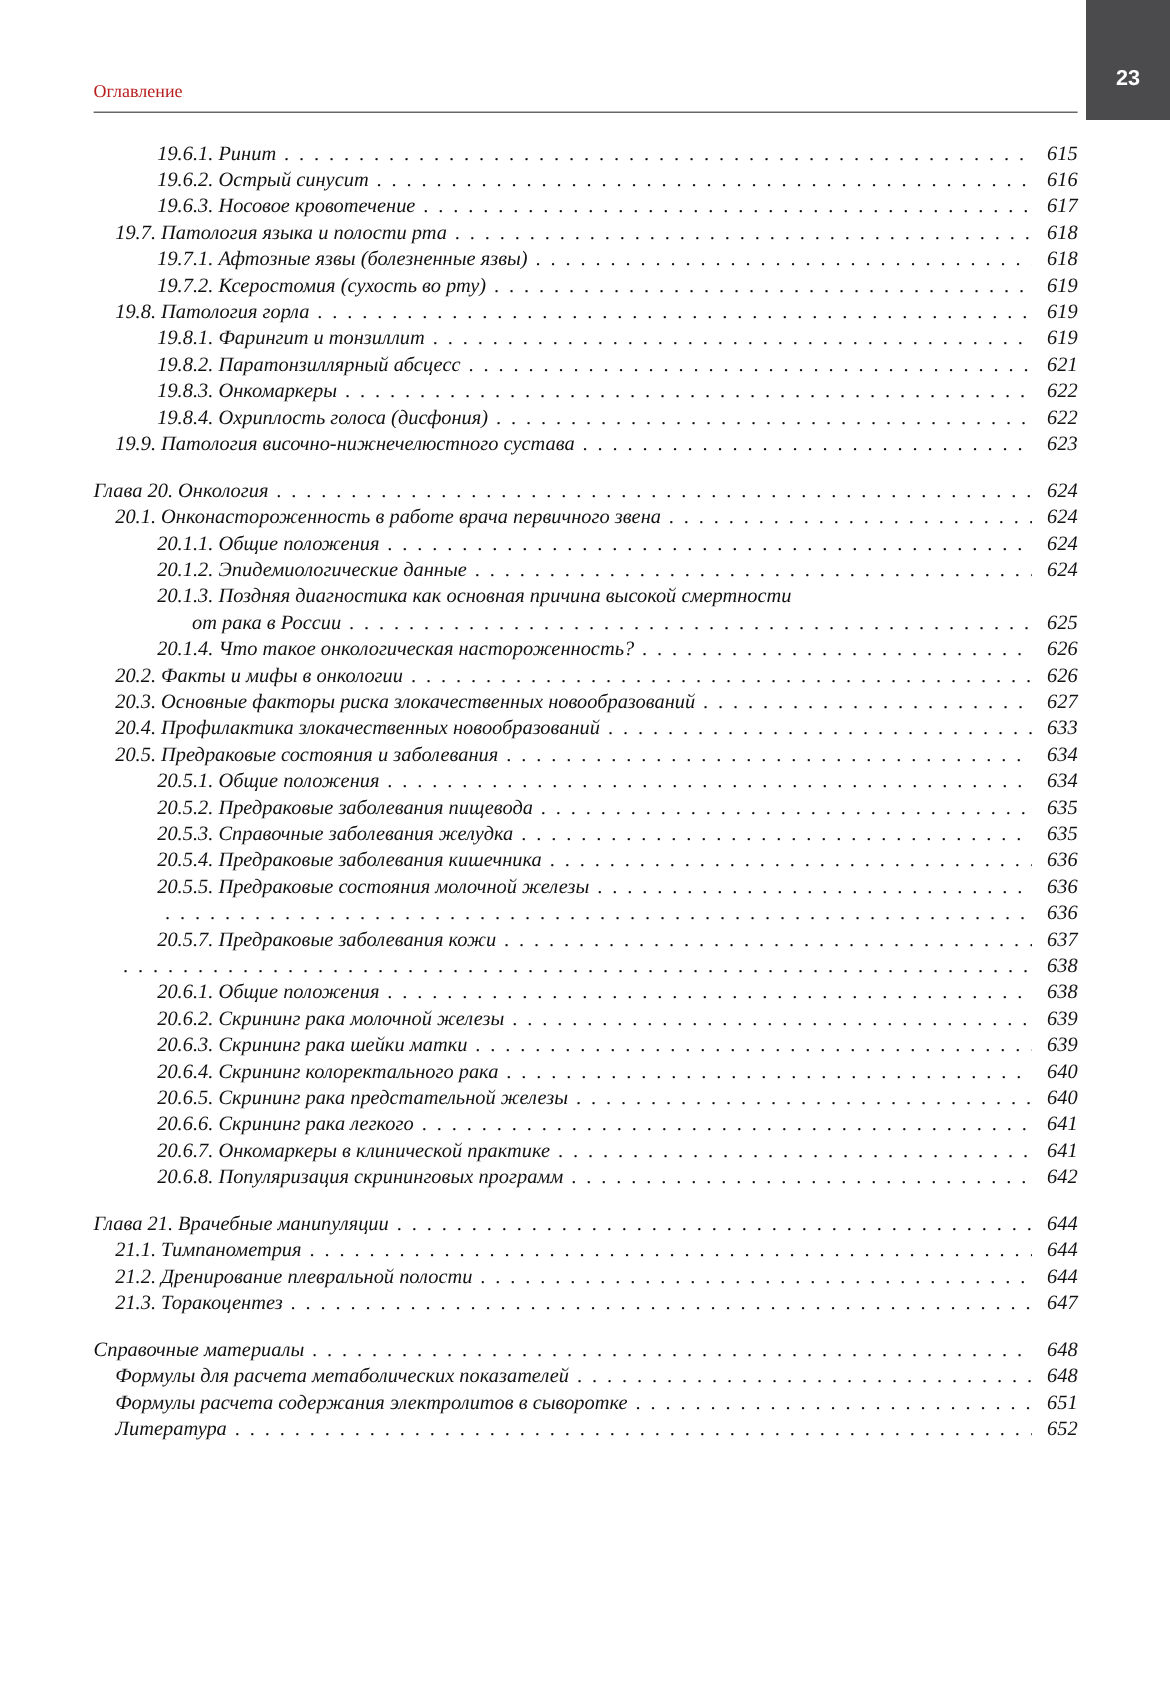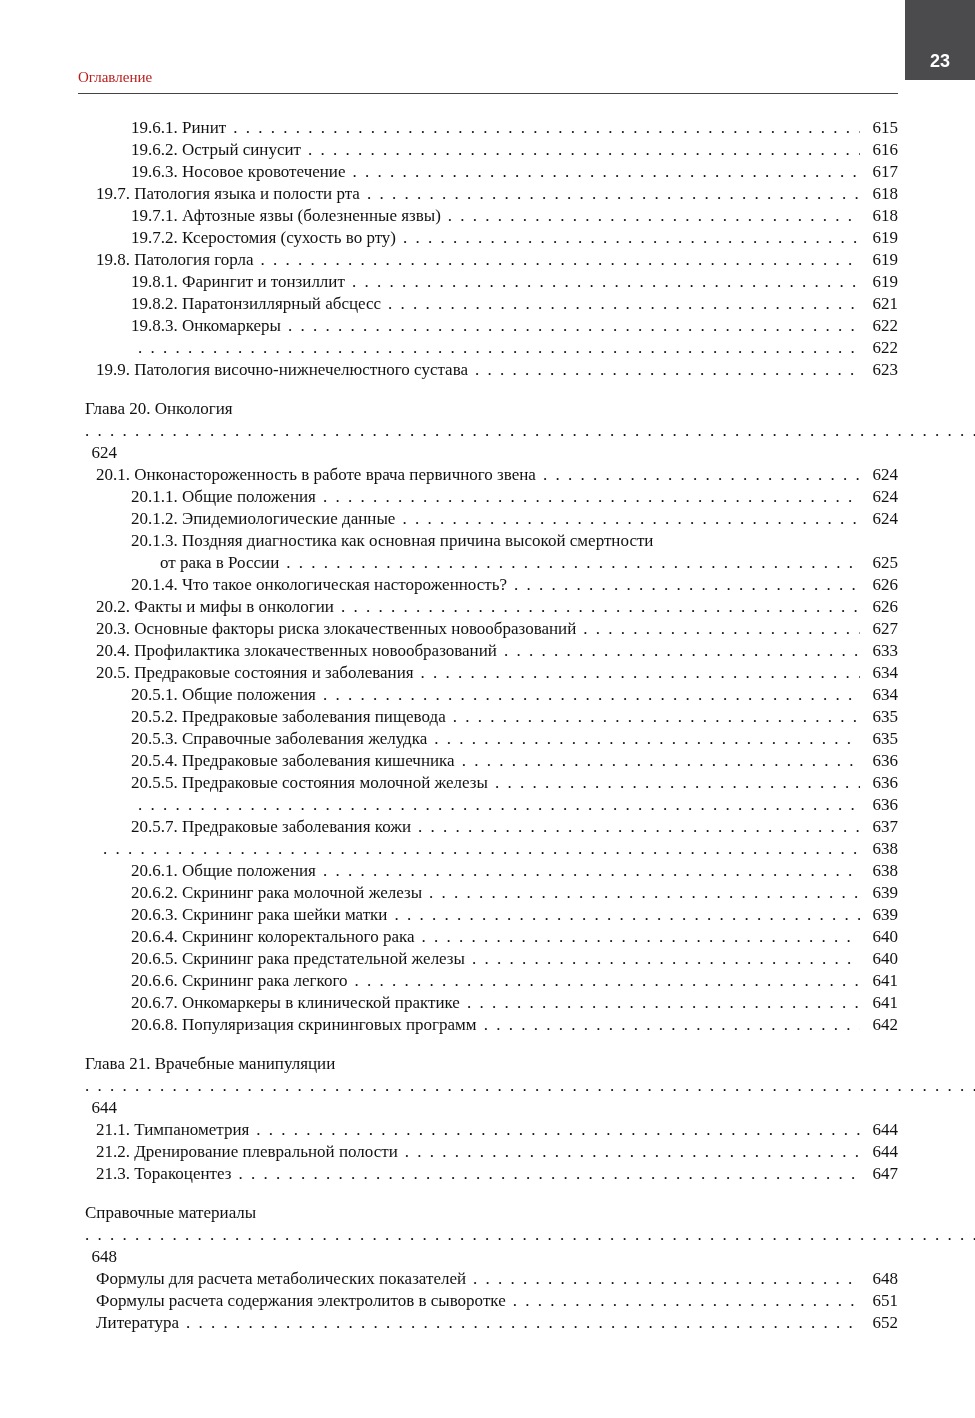--- a/index.html
+++ b/index.html
@@ -13,26 +13,26 @@
     position: relative;
     overflow: hidden;
   }
 
   
   .page-tab {
     position: absolute;
     top: 0;
     right: 0;
     width: 70px;
-    height: 80px;
+    height: 100px;
     background: #4b4b4d;
     display: flex;
     align-items: flex-end;
     justify-content: center;
-    padding-bottom: 10px;
+    padding-bottom: 26px;
   }
   .page-tab span {
     color: #ffffff;
     font-family: "Liberation Sans", sans-serif;
     font-weight: bold;
     font-size: 18px;
     line-height: 1;
   }
 
   
@@ -56,22 +56,23 @@
     left: 78px;
     right: 77px;
     top: 117px;
     font-size: 17px;
     line-height: 22px;
   }
   .toc-row {
     display: flex;
     align-items: baseline;
     white-space: nowrap;
-  }
-  .toc-row.level-0 { padding-left: 0; flex-direction: column; }
+    font-style: italic;
+  }
+  .toc-row.level-0 { padding-left: 0; }
   .toc-row.level-1 { padding-left: 18px; }
   .toc-row.level-2 { padding-left: 53px; }
   .toc-row.level-3 { padding-left: 82px; }
   .toc-title {
     flex: 0 0 auto;
     white-space: nowrap;
   }
   .toc-dots {
     flex: 1 1 auto;
     overflow: hidden;
@@ -147,20 +148,21 @@
         <span class="toc-title">19.8.2. Паратонзиллярный абсцесс</span>
         <span class="toc-dots">. . . . . . . . . . . . . . . . . . . . . . . . . . . . . . . . . . . . . . . . . . . . . . . . . . . . . . . . . . . . . . . . . . . . . . . . . . . . . . . . . . . . . . . . . . . . . . . . . . . . . . . . . . . . . . . . . . . . . . . . . . . . . . . . . . . . . . . . . . . . . . . . . . . . . . . . . . . . . . . . . . . . . . . . . . . . . . . . . . . . . . . . . . . . . . . . . . . . . . . . </span>
         <span class="toc-page">621</span>
       </div>
       <div class="toc-row level-2">
         <span class="toc-title">19.8.3. Онкомаркеры</span>
         <span class="toc-dots">. . . . . . . . . . . . . . . . . . . . . . . . . . . . . . . . . . . . . . . . . . . . . . . . . . . . . . . . . . . . . . . . . . . . . . . . . . . . . . . . . . . . . . . . . . . . . . . . . . . . . . . . . . . . . . . . . . . . . . . . . . . . . . . . . . . . . . . . . . . . . . . . . . . . . . . . . . . . . . . . . . . . . . . . . . . . . . . . . . . . . . . . . . . . . . . . . . . . . . . . </span>
         <span class="toc-page">622</span>
       </div>
       <div class="toc-row level-2">
+        <span class="toc-title">19.8.4. Охриплость голоса (дисфония)</span>
         <span class="toc-dots">. . . . . . . . . . . . . . . . . . . . . . . . . . . . . . . . . . . . . . . . . . . . . . . . . . . . . . . . . . . . . . . . . . . . . . . . . . . . . . . . . . . . . . . . . . . . . . . . . . . . . . . . . . . . . . . . . . . . . . . . . . . . . . . . . . . . . . . . . . . . . . . . . . . . . . . . . . . . . . . . . . . . . . . . . . . . . . . . . . . . . . . . . . . . . . . . . . . . . . . . </span>
         <span class="toc-page">622</span>
       </div>
       <div class="toc-row level-1">
         <span class="toc-title">19.9. Патология височно-нижнечелюстного сустава</span>
         <span class="toc-dots">. . . . . . . . . . . . . . . . . . . . . . . . . . . . . . . . . . . . . . . . . . . . . . . . . . . . . . . . . . . . . . . . . . . . . . . . . . . . . . . . . . . . . . . . . . . . . . . . . . . . . . . . . . . . . . . . . . . . . . . . . . . . . . . . . . . . . . . . . . . . . . . . . . . . . . . . . . . . . . . . . . . . . . . . . . . . . . . . . . . . . . . . . . . . . . . . . . . . . . . . </span>
         <span class="toc-page">623</span>
       </div>
       <div class="toc-spacer"></div>
       <div class="toc-row level-0">

